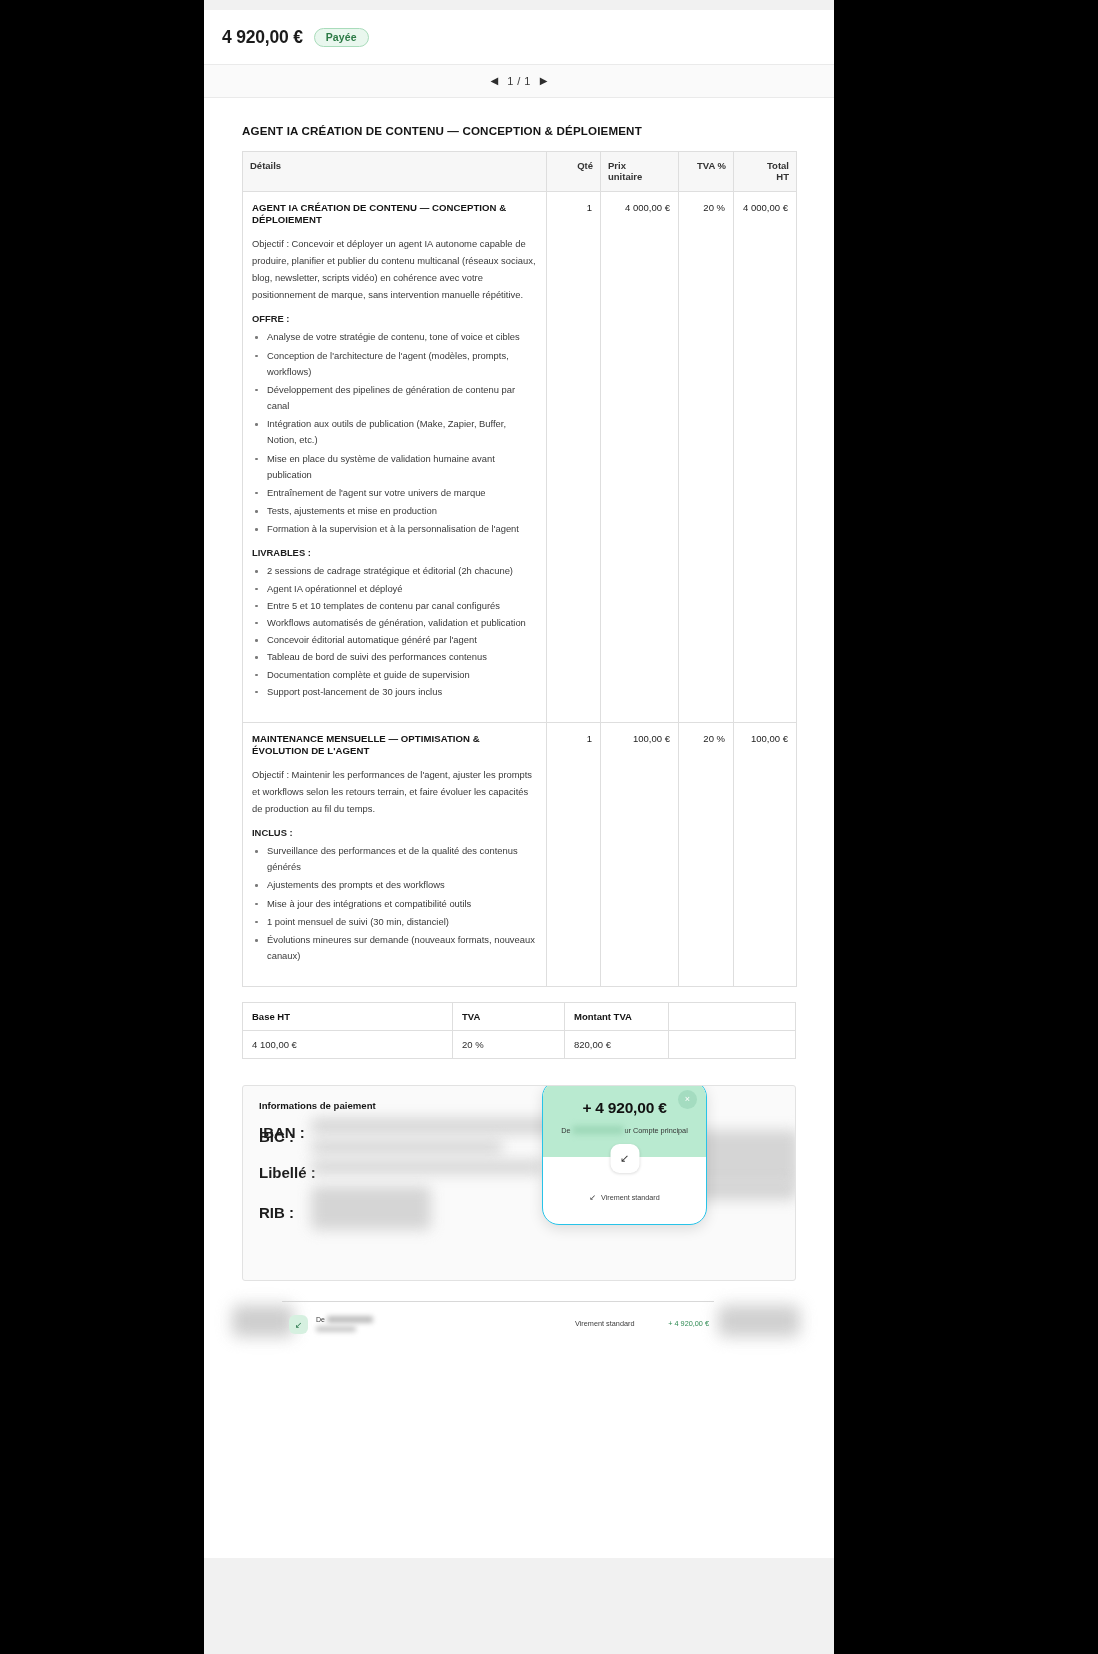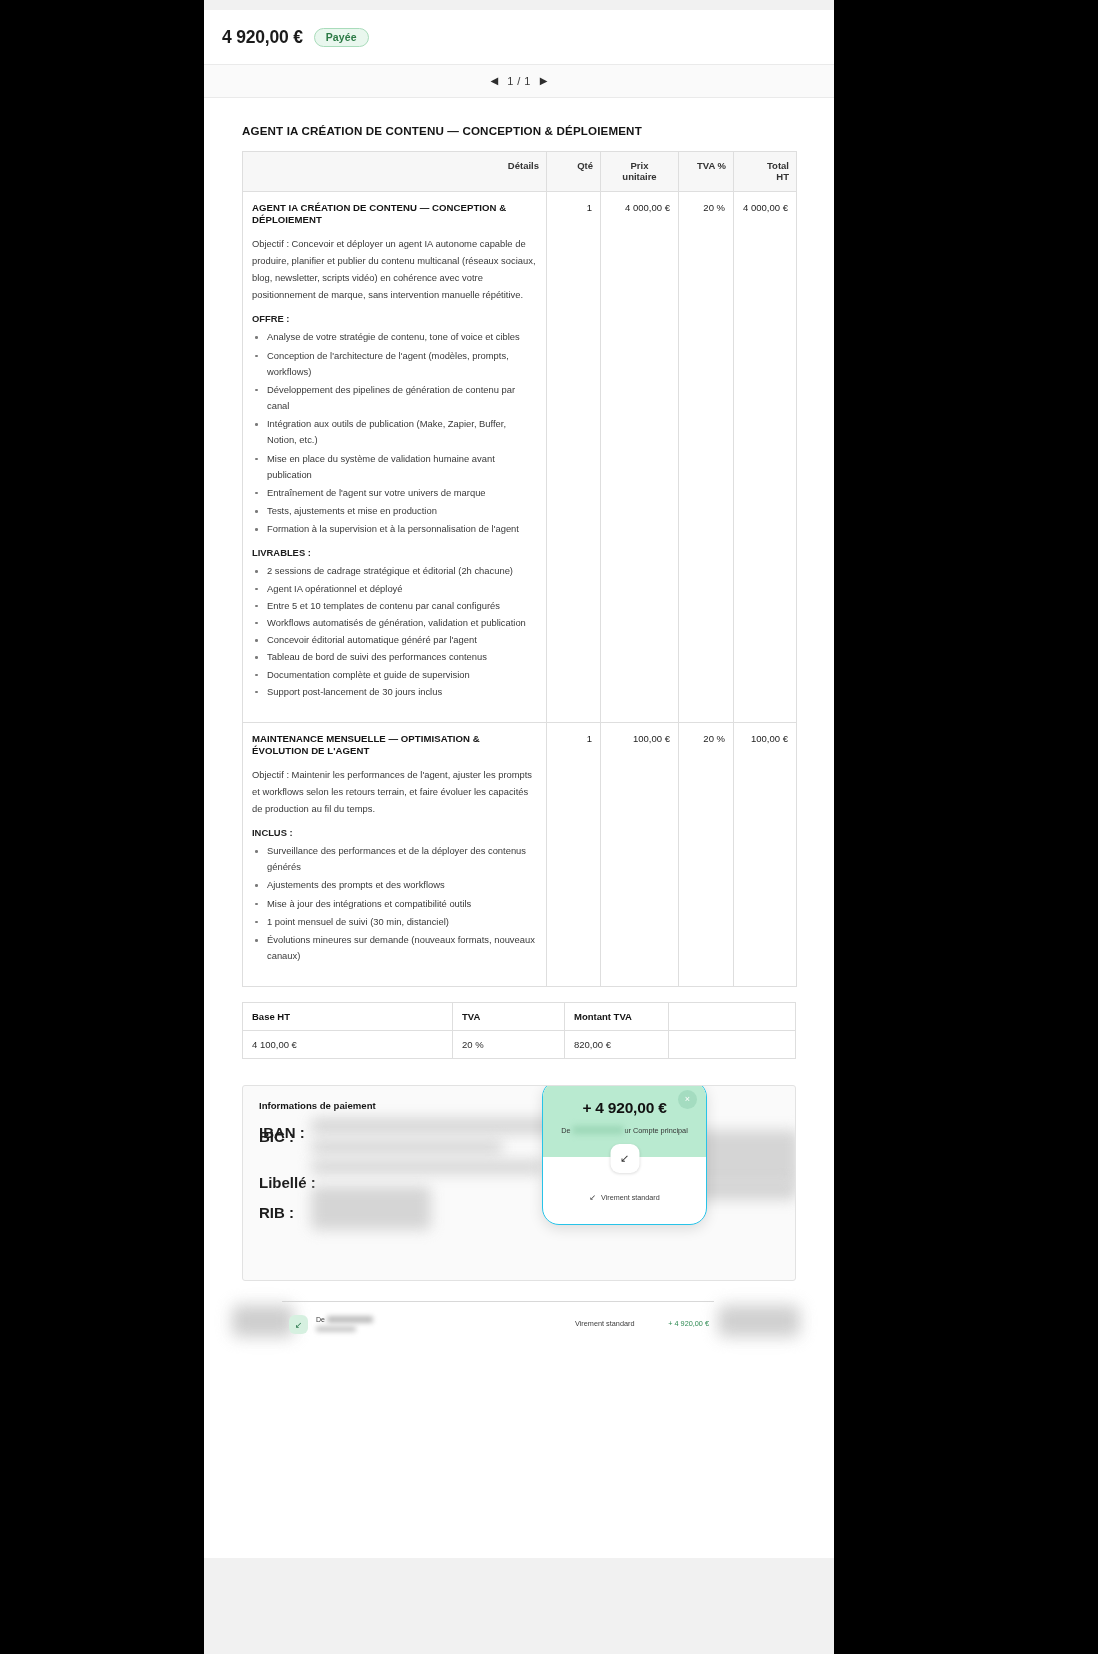--- a/index.html
+++ b/index.html
@@ -66,23 +66,23 @@
   }
   table.items th, table.items td {
     border:1px solid #dedede;
     vertical-align:top;
   }
   table.items thead th {
     background:#f7f7f7;
     font-size:9.5px; font-weight:bold; color:#333;
     padding:8px 7px; height:40px;
   }
-  th.c-det { width:304px; text-align:right; vertical-align:middle; }
+  th.c-det { width:304px; text-align:left; vertical-align:middle; }
   th.c-qte { width:54px; text-align:right; vertical-align:middle; }
-  th.c-pu  { width:78px; text-align:center; vertical-align:middle; }
+  th.c-pu  { width:78px; text-align:left; vertical-align:middle; }
   th.c-tva { width:55px; text-align:right; vertical-align:middle; }
   th.c-tot { width:63px; text-align:right; vertical-align:middle; }
 
   td.cell-det { padding:10px 9px 12px 9px; }
   td.num { padding:10px 8px 0 6px; text-align:right; font-size:9.5px; color:#222; }
 
   .it-title {
     font-size:9.6px; font-weight:bold; color:#141414; line-height:1.25;
     margin:0 0 9px 0; letter-spacing:.05px;
   }
@@ -141,21 +141,21 @@
   .pay-title {
     position:absolute; left:16px; top:14px;
     font-size:9.6px; font-weight:bold; color:#141414;
   }
   .pay-label {
     position:absolute; left:16px;
     font-size:15px; font-weight:bold; color:#1d1d1d;
   }
   .l-iban   { top:38px; }
   .l-bic    { top:42px; }
-  .l-lib    { top:88px; }
+  .l-lib    { top:78px; }
   .l-rib    { top:118px; }
 
   .blur {
     position:absolute; background:#cfcfcf;
     filter:blur(7px); opacity:.85; border-radius:5px;
   }
 
   
   .notif {
     position:absolute; left:299px; top:-6px;
@@ -317,21 +317,21 @@
               <td class="num">20 %</td>
               <td class="num">4 000,00 €</td>
             </tr>
 
             <tr>
               <td class="cell-det">
                 <p class="it-title">MAINTENANCE MENSUELLE — OPTIMISATION &amp; ÉVOLUTION DE L'AGENT</p>
                 <p class="it-para">Objectif : Maintenir les performances de l'agent, ajuster les prompts et workflows selon les retours terrain, et faire évoluer les capacités de production au fil du temps.</p>
                 <p class="it-sub">INCLUS :</p>
                 <ul class="it-list">
-                  <li>Surveillance des performances et de la déployer des contenus générés</li>
+                  <li>Surveillance des performances et de la qualité des contenus générés</li>
                   <li>Ajustements des prompts et des workflows</li>
                   <li>Mise à jour des intégrations et compatibilité outils</li>
                   <li>1 point mensuel de suivi (30 min, distanciel)</li>
                   <li>Évolutions mineures sur demande (nouveaux formats, nouveaux canaux)</li>
                 </ul>
               </td>
               <td class="num">1</td>
               <td class="num">100,00 €</td>
               <td class="num">20 %</td>
               <td class="num">100,00 €</td>

